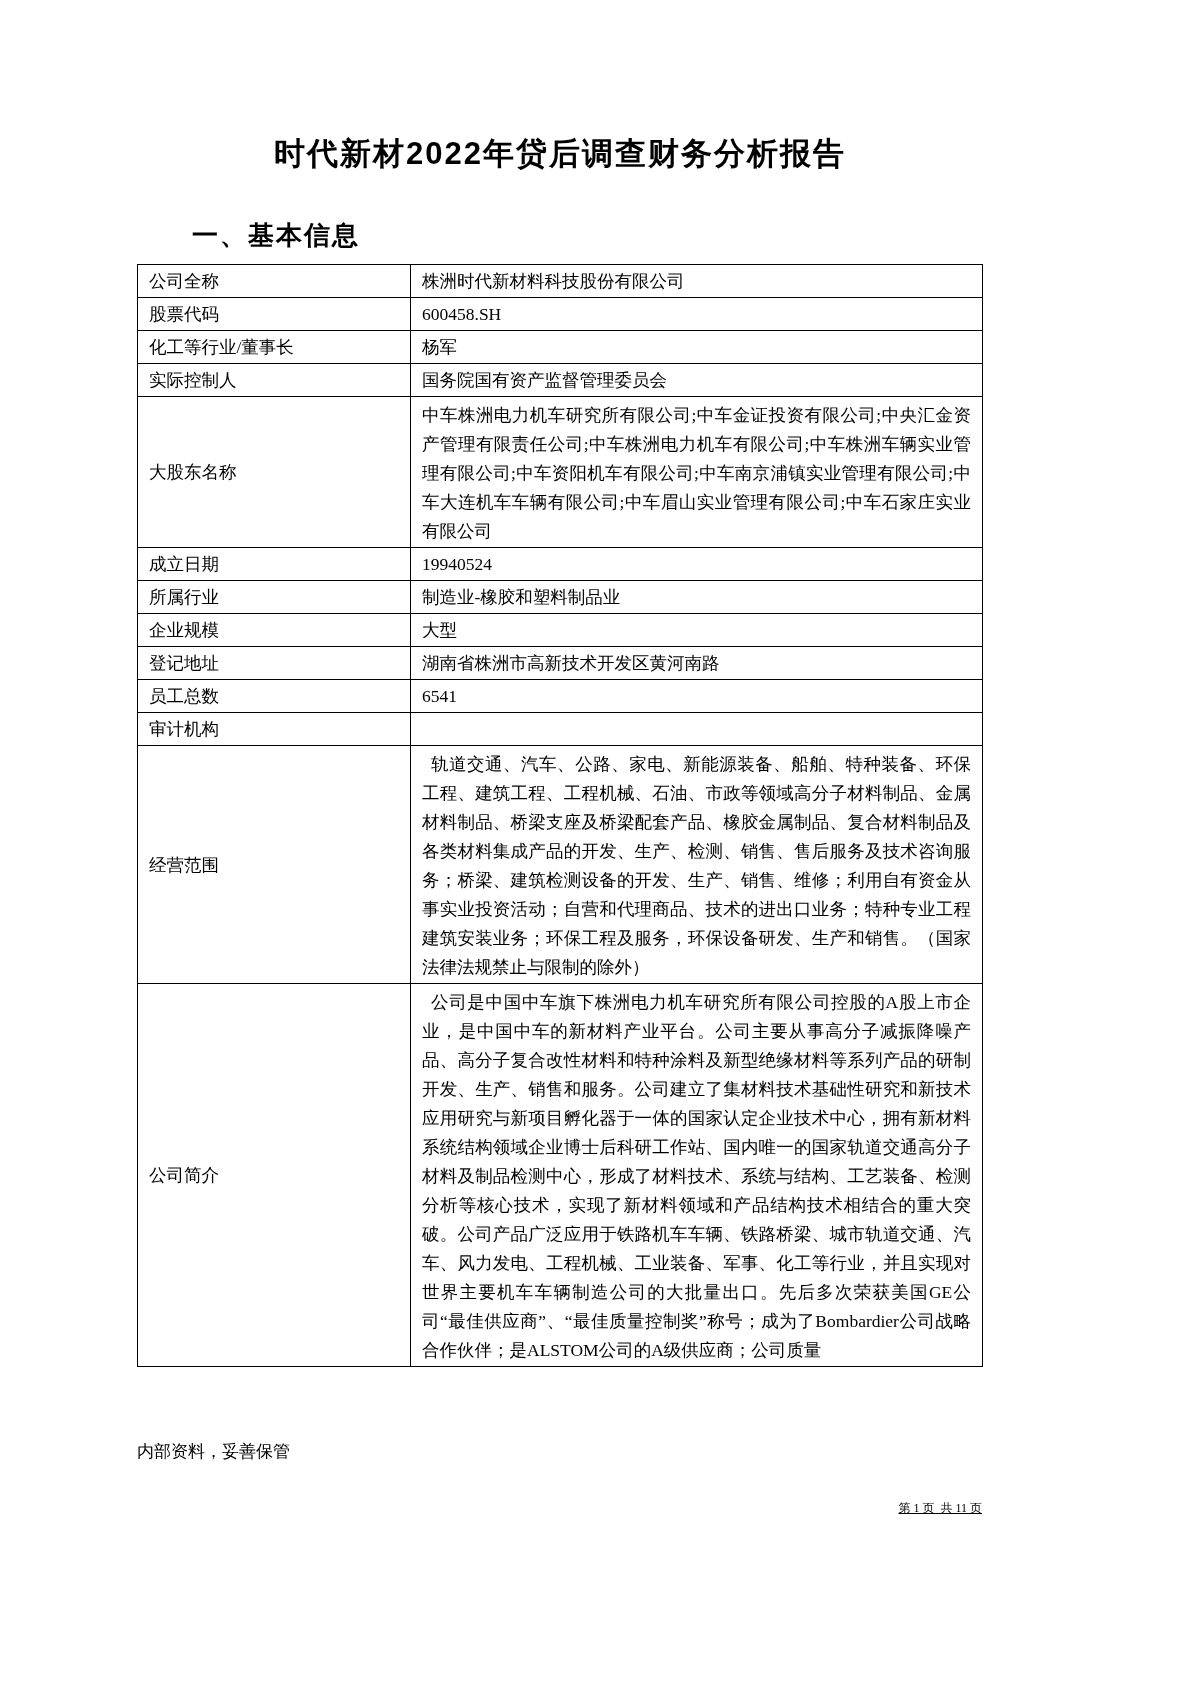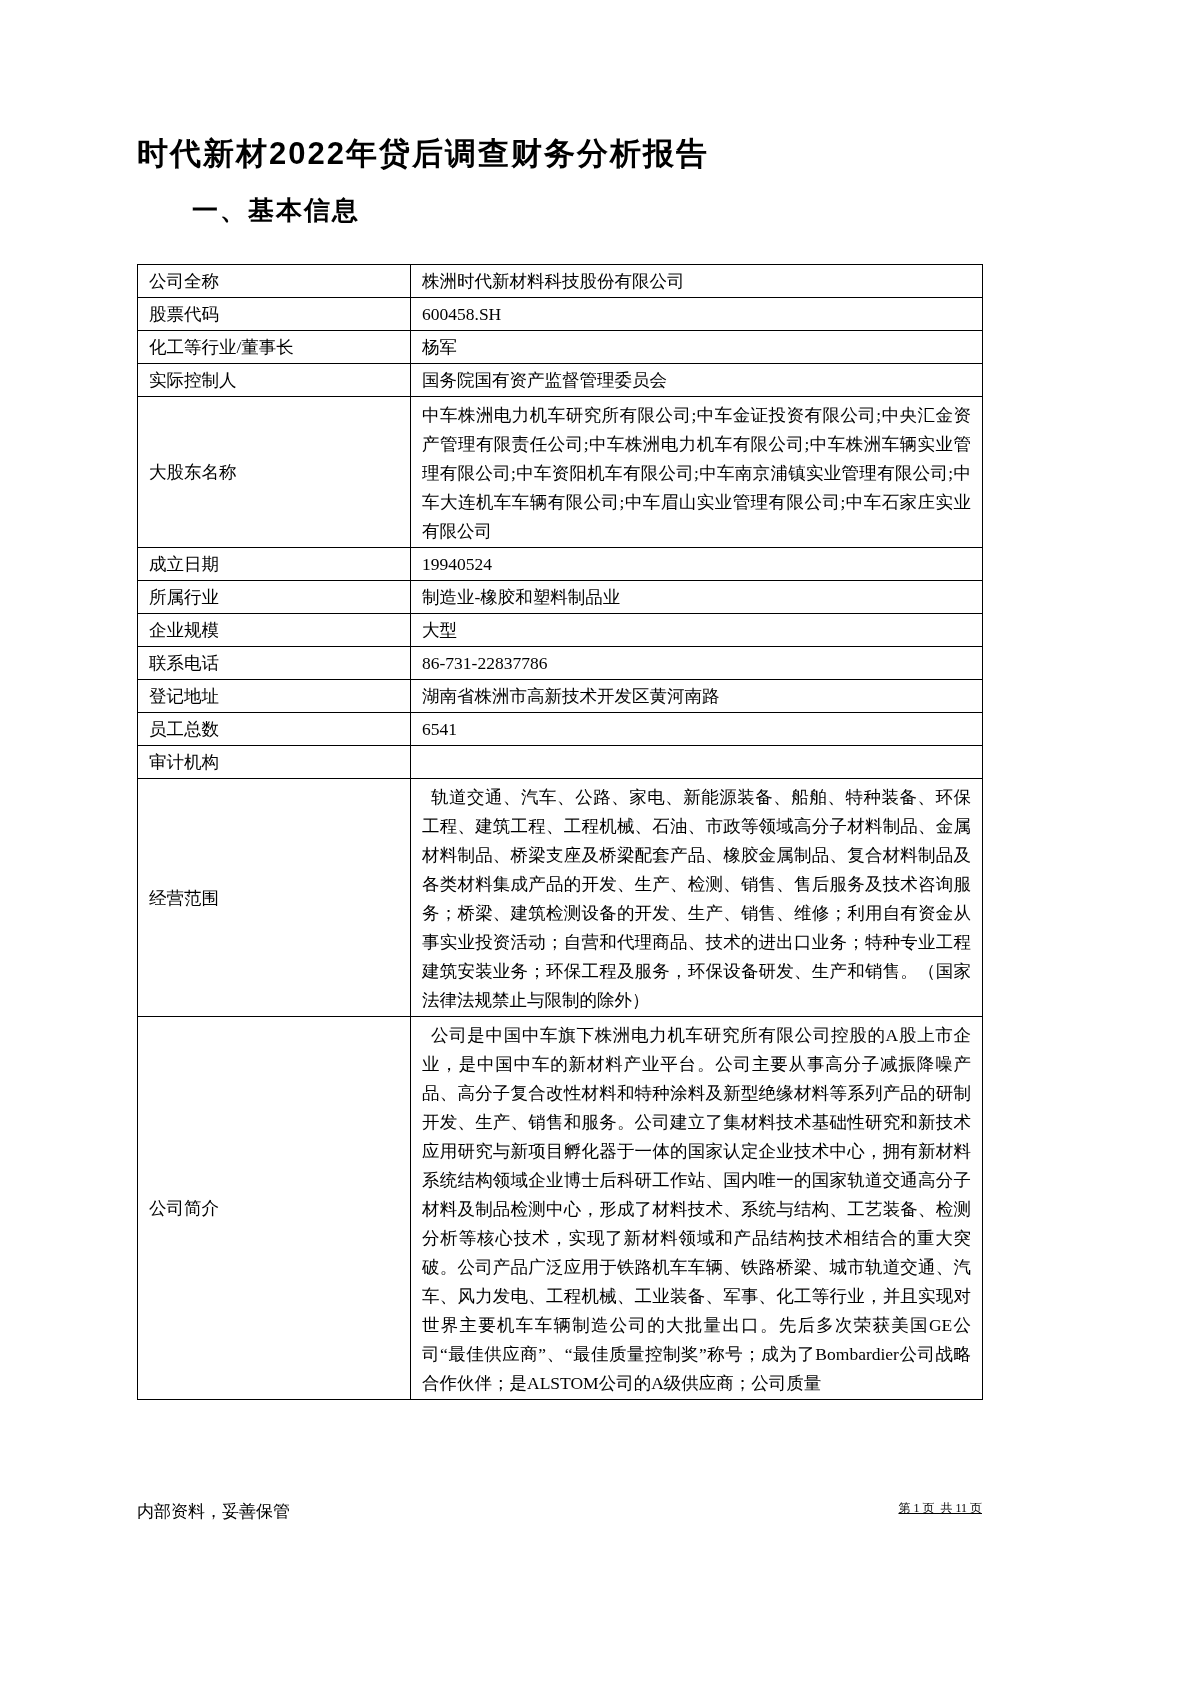--- a/index.html
+++ b/index.html
@@ -10,31 +10,31 @@
     position: relative;
     font-family: "Liberation Serif", serif;
     color: #000000;
     overflow: hidden;
   }
   .doc-title {
     position: absolute;
     left: 137px;
     top: 133px;
     width: 846px;
-    text-align: left;
+    text-align: center;
     font-family: "Liberation Sans", sans-serif;
     font-weight: 700;
     font-size: 31px;
     letter-spacing: 2px;
     white-space: nowrap;
   }
   .section-heading {
     position: absolute;
     left: 192px;
-    top: 193px;
+    top: 218px;
     font-family: Liberation Sans, sans-serif;
     font-weight: 700;
     font-size: 26px;
     letter-spacing: 2px;
   }
   .info-table {
     position: absolute;
     left: 137px;
     top: 264px;
     width: 846px;
@@ -52,21 +52,21 @@
   .info-table td.label { width: 273px; }
   .info-table td.value.long {
     line-height: 29px;
     text-align: justify;
     padding-top: 4px;
   }
   .info-table td.value.indent { text-indent: 9px; }
   .footer-left {
     position: absolute;
     left: 137px;
-    top: 1500px;
+    top: 1440px;
     font-size: 17px;
   }
   .footer-right {
     position: absolute;
     right: 209px;
     top: 1500px;
     font-size: 12px;
     white-space: pre;
     text-decoration: underline;
   }
@@ -116,24 +116,20 @@
   <tr>
     <td class="label">所属行业</td>
     <td class="value">制造业-橡胶和塑料制品业</td>
   </tr>
 
   <tr>
     <td class="label">企业规模</td>
     <td class="value">大型</td>
   </tr>
 
-  <tr>
-    <td class="label">联系电话</td>
-    <td class="value">86-731-22837786</td>
-  </tr>
 
   <tr>
     <td class="label">登记地址</td>
     <td class="value">湖南省株洲市高新技术开发区黄河南路</td>
   </tr>
 
   <tr>
     <td class="label">员工总数</td>
     <td class="value">6541</td>
   </tr>

